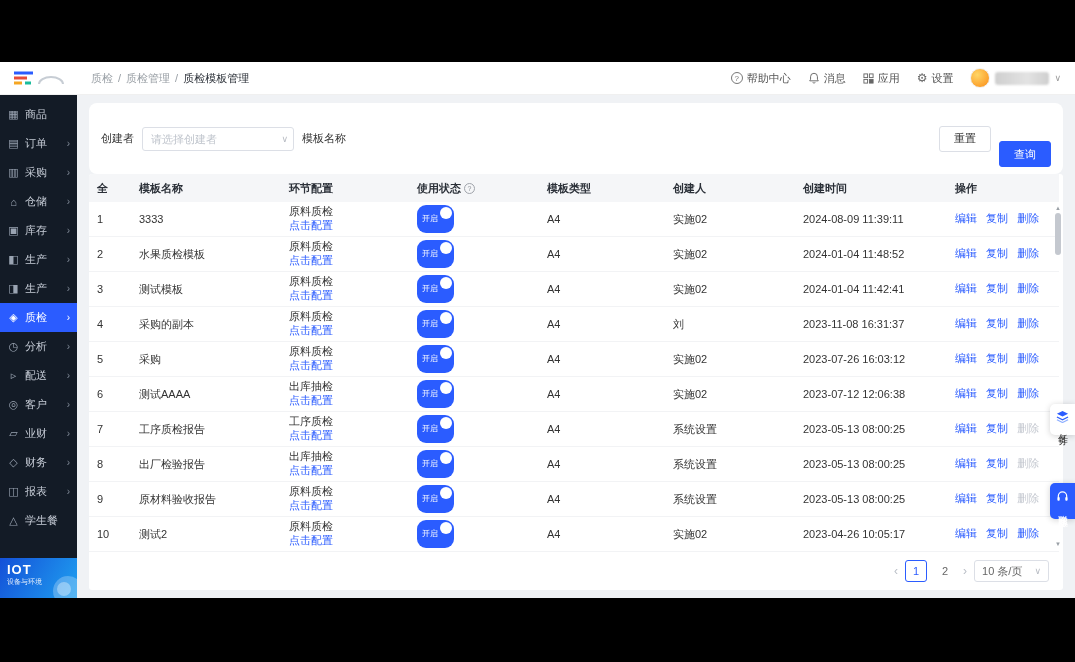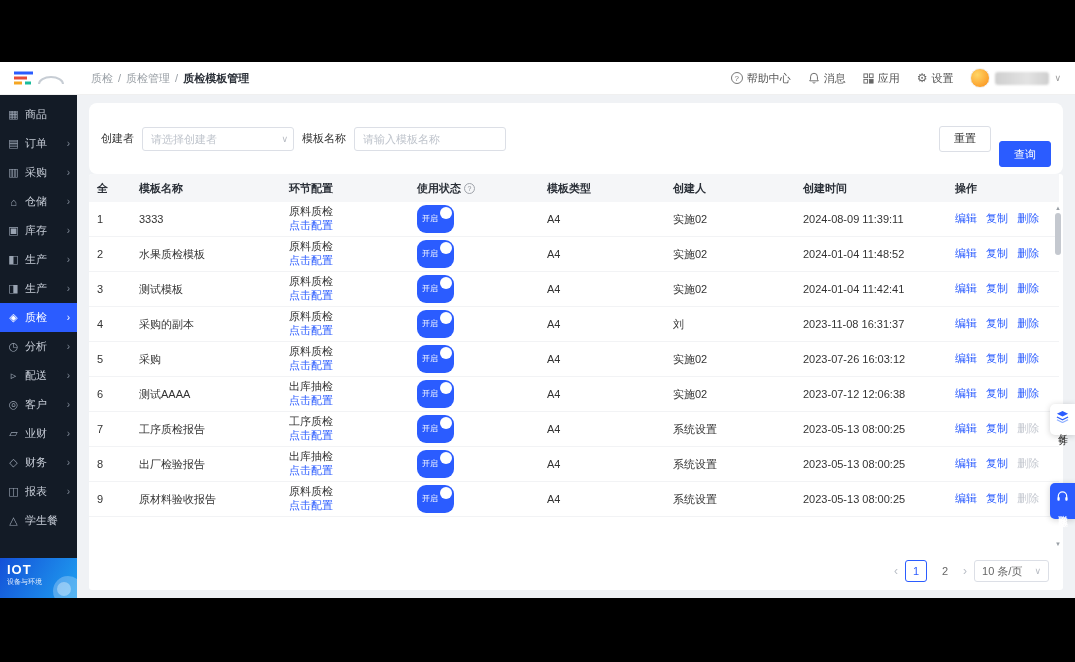--- a/index.html
+++ b/index.html
@@ -23,21 +23,21 @@
   .iot-block { height:40px; background:linear-gradient(120deg,#1450d8,#1fa0f0); color:#fff; padding:4px 7px; position:relative; overflow:hidden; cursor:pointer; }
   .iot-block .iot-name { font-size:13px; font-weight:bold; letter-spacing:1px; }
   .iot-block .iot-caption { font-size:7px; opacity:.9; }
   .iot-deco { position:absolute; right:-6px; bottom:-8px; width:30px; height:30px; border-radius:50%; background:rgba(255,255,255,.25); }
   .iot-deco2 { position:absolute; right:6px; bottom:2px; width:14px; height:14px; border-radius:50%; background:rgba(255,255,255,.35); }
 
   
   .main { flex:1; display:flex; flex-direction:column; min-width:0; }
   .topbar { height:33px; background:#fff; display:flex; align-items:center; padding:0 14px; border-bottom:1px solid #f0f0f0; flex-shrink:0; }
   .breadcrumb { display:flex; gap:5px; font-size:11px; color:#9aa0a6; align-items:center; }
-  .breadcrumb .current { color:#2b3038; font-weight:bold; }
+  .breadcrumb .current { color:#2b3038; font-weight:normal; }
   .topbar-right { margin-left:auto; display:flex; align-items:center; gap:17px; }
   .top-action { display:flex; align-items:center; gap:4px; font-size:11px; color:#555; cursor:pointer; }
   .q-circle { width:12px; height:12px; border:1px solid #777; border-radius:50%; font-size:8px; color:#777; display:flex; align-items:center; justify-content:center; }
   .gear-glyph { font-size:12px; color:#666; line-height:1; }
   .user { display:flex; align-items:center; gap:5px; cursor:pointer; }
   .avatar { width:20px; height:20px; border-radius:50%; background:radial-gradient(circle at 35% 32%, #ffd666, #fa8c16); border:1px solid #f0f0f0; }
   .user-name-blur { width:54px; height:13px; border-radius:3px; background:linear-gradient(90deg,#cfcfcf,#e3e3e3 60%,#cfcfcf); filter:blur(1.2px); }
   .caret { font-size:9px; color:#999; }
 
   
@@ -259,23 +259,20 @@
 
       <div class="content">
 
         <div class="filter-card">
           <span class="f-label">创建者</span>
           <span class="f-field">
             <input type="text" readonly="" placeholder="请选择创建者" style="">
             <span class="sel-caret">∨</span>
           </span>
           <span class="f-label">模板名称</span>
-          <span class="f-field">
-            <input type="text" placeholder="请输入模板名称" style="">
-          </span>
           <span class="filter-spacer"></span>
           <button class="btn btn-plain">重置</button>
           <button class="btn btn-primary">查询</button>
         </div>
 
 
         <div class="table-card">
           <div class="table-wrap">
             <table>
               <colgroup>
@@ -502,20 +499,42 @@
                     <td>A4</td>
                     <td>系统设置</td>
                     <td>2023-05-13 08:00:25</td>
                     <td class="c-ops">
                       <span class="link">编辑</span>
                       <span class="link">复制</span>
                       <span class="link disabled">删除</span>
                     </td>
                   </tr>
 
+                  <tr class="trow">
+                    <td>10</td>
+                    <td>测试2</td>
+                    <td>
+                      <div class="stage-type">原料质检</div>
+                      <div class="link">点击配置</div>
+                    </td>
+                    <td>
+                      <span class="toggle">
+                        <span class="t-label">开启</span>
+                        <span class="knob"></span>
+                      </span>
+                    </td>
+                    <td>A4</td>
+                    <td>实施02</td>
+                    <td>2023-04-26 10:05:17</td>
+                    <td class="c-ops">
+                      <span class="link">编辑</span>
+                      <span class="link">复制</span>
+                      <span class="link">删除</span>
+                    </td>
+                  </tr>
 
               </tbody>
             </table>
 
             <div class="vscroll">
               <div class="s-arrow s-up">▲</div>
               <div class="thumb"></div>
               <div class="s-arrow s-down">▼</div>
             </div>
           </div>

